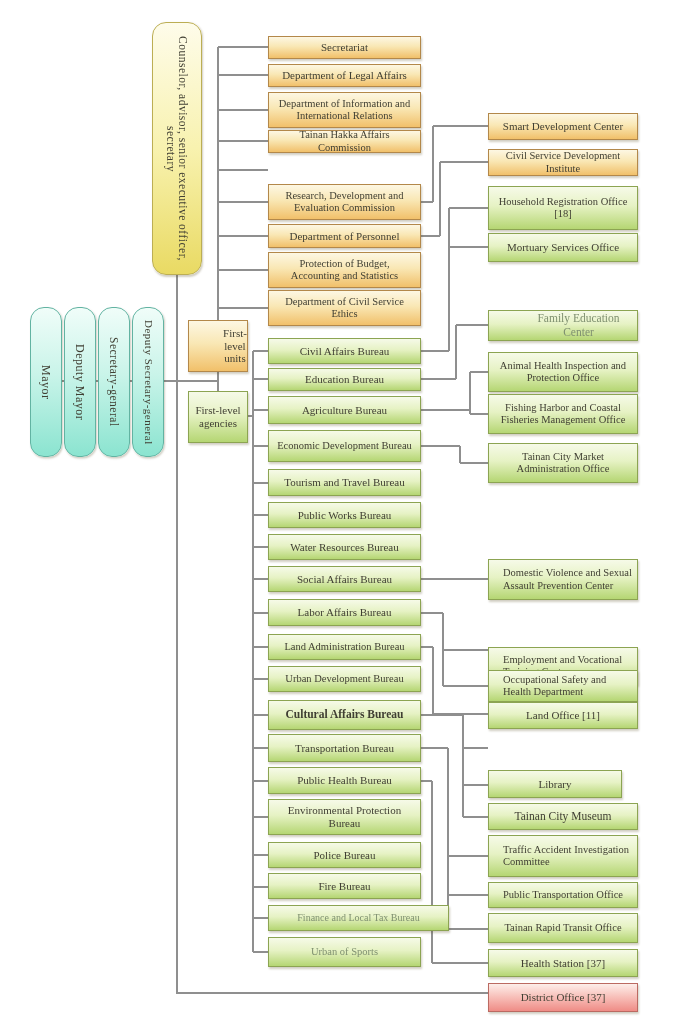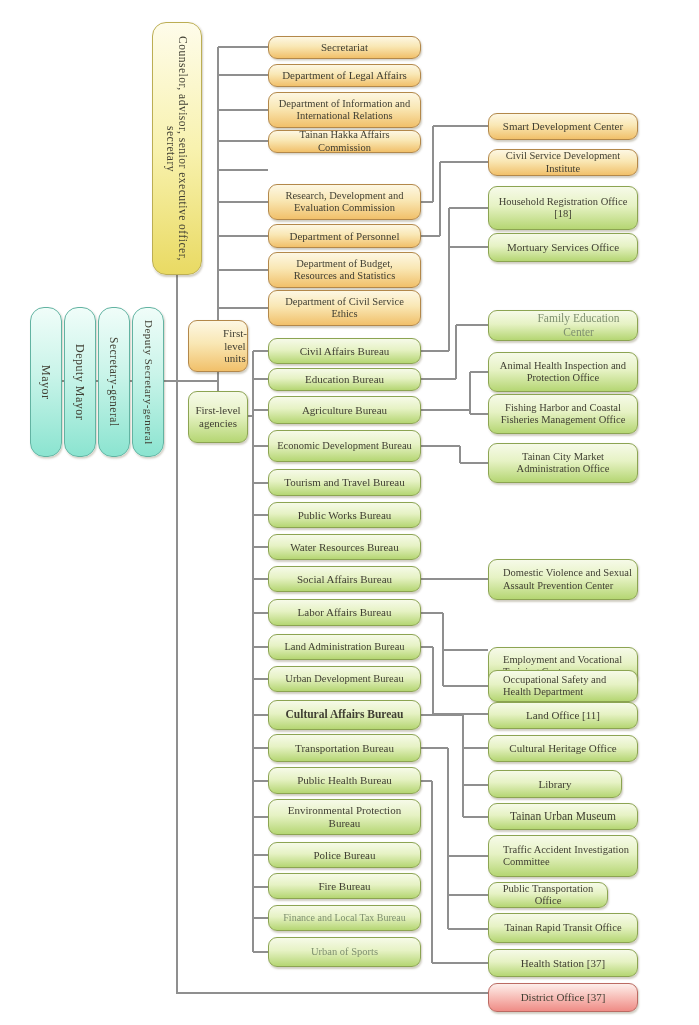--- a/index.html
+++ b/index.html
@@ -5,21 +5,21 @@
   html,body{margin:0;padding:0;background:#ffffff;}
   #stage{
     position:relative;width:699px;height:1025px;background:#ffffff;overflow:hidden;
     font-family:"Liberation Serif","DejaVu Serif",serif;
   }
   .seg{position:absolute;background:#8f8f8f;}
   .node{
     position:absolute;box-sizing:border-box;
     display:flex;align-items:center;justify-content:center;
     text-align:center;color:#403f33;font-size:11px;line-height:1.18;
-    border-radius:9px;padding:2px 5px;
+    border-radius:0;padding:2px 5px;
     box-shadow:1px 1.5px 2px rgba(90,80,40,.28);
   }
   .node.left{justify-content:flex-start;text-align:left;padding-left:14px;}
   .node.vert{
     writing-mode:vertical-rl;text-align:center;line-height:1.05;
     border-radius:14px;padding:8px 2px;letter-spacing:.5px;
   }
   .node.muted{color:#7f9070;}
   .orange{
     background:linear-gradient(180deg,#fdf7e3 0%,#f9e7b4 45%,#f1c06a 100%);
@@ -128,54 +128,53 @@
     <div class="node cyan vert" style="left: 132px; top: 307px; width: 32px; height: 150px; font-size: 11px;">Deputy Secretary-general</div>
     <div class="node yellow vert" style="left: 152px; top: 22px; width: 50px; height: 253px; font-size: 11.5px;">Counselor, advisor, senior executive officer, secretary</div>
     <div class="node orange" style="left: 188px; top: 320px; width: 60px; height: 52px; font-size: 11px; padding-left: 39px;">First-level units</div>
     <div class="node green" style="left: 188px; top: 391px; width: 60px; height: 52px; font-size: 11px;">First-level agencies</div>
     <div class="node orange" style="left: 268px; top: 36px; width: 153px; height: 23px;">Secretariat</div>
     <div class="node orange" style="left: 268px; top: 64px; width: 153px; height: 23px;">Department of Legal Affairs</div>
     <div class="node orange" style="left: 268px; top: 92px; width: 153px; height: 36px; font-size: 10.5px;">Department of Information and International Relations</div>
     <div class="node orange" style="left: 268px; top: 130px; width: 153px; height: 23px; font-size: 10.5px;">Tainan Hakka Affairs Commission</div>
     <div class="node orange" style="left: 268px; top: 184px; width: 153px; height: 36px; font-size: 10.5px;">Research, Development and Evaluation Commission</div>
     <div class="node orange" style="left: 268px; top: 224px; width: 153px; height: 24px;">Department of Personnel</div>
-    <div class="node orange" style="left: 268px; top: 252px; width: 153px; height: 36px; font-size: 10.5px;">Department of Budget, Resources and Statistics</div>
+    <div class="node orange" style="left: 268px; top: 252px; width: 153px; height: 36px; font-size: 10.5px;">Protection of Budget, Accounting and Statistics</div>
     <div class="node orange" style="left: 268px; top: 290px; width: 153px; height: 36px; font-size: 10.5px;">Department of Civil Service Ethics</div>
     <div class="node green" style="left: 268px; top: 338px; width: 153px; height: 26px;">Civil Affairs Bureau</div>
     <div class="node green" style="left: 268px; top: 368px; width: 153px; height: 23px;">Education Bureau</div>
     <div class="node green" style="left: 268px; top: 396px; width: 153px; height: 28px;">Agriculture Bureau</div>
     <div class="node green" style="left: 268px; top: 430px; width: 153px; height: 32px; font-size: 10.5px;">Economic Development Bureau</div>
     <div class="node green" style="left: 268px; top: 469px; width: 153px; height: 27px;">Tourism and Travel Bureau</div>
     <div class="node green" style="left: 268px; top: 502px; width: 153px; height: 26px;">Public Works Bureau</div>
     <div class="node green" style="left: 268px; top: 534px; width: 153px; height: 26px;">Water Resources Bureau</div>
     <div class="node green" style="left: 268px; top: 566px; width: 153px; height: 26px;">Social Affairs Bureau</div>
     <div class="node green" style="left: 268px; top: 599px; width: 153px; height: 27px;">Labor Affairs Bureau</div>
     <div class="node green" style="left: 268px; top: 634px; width: 153px; height: 26px; font-size: 10.5px;">Land Administration Bureau</div>
     <div class="node green" style="left: 268px; top: 666px; width: 153px; height: 26px; font-size: 10.5px;">Urban Development Bureau</div>
     <div class="node green" style="left: 268px; top: 700px; width: 153px; height: 30px; font-size: 11.5px; font-weight: bold;">Cultural Affairs Bureau</div>
     <div class="node green" style="left: 268px; top: 734px; width: 153px; height: 28px;">Transportation Bureau</div>
     <div class="node green" style="left: 268px; top: 767px; width: 153px; height: 27px;">Public Health Bureau</div>
     <div class="node green" style="left: 268px; top: 799px; width: 153px; height: 36px;">Environmental Protection Bureau</div>
     <div class="node green" style="left: 268px; top: 842px; width: 153px; height: 26px;">Police Bureau</div>
     <div class="node green" style="left: 268px; top: 873px; width: 153px; height: 26px;">Fire Bureau</div>
-    <div class="node green muted" style="left: 268px; top: 905px; width: 153px; height: 26px; font-size: 10px;">Finance and Local Tax Bureau</div>
+    <div class="node green muted" style="left: 268px; top: 905px; width: 181px; height: 26px; font-size: 10px;">Finance and Local Tax Bureau</div>
     <div class="node green muted" style="left: 268px; top: 937px; width: 153px; height: 30px; font-size: 10.5px;">Urban of Sports</div>
     <div class="node orange" style="left: 488px; top: 113px; width: 150px; height: 27px;">Smart Development Center</div>
     <div class="node orange" style="left: 488px; top: 149px; width: 150px; height: 27px; font-size: 10.5px;">Civil Service Development Institute</div>
     <div class="node green" style="left: 488px; top: 186px; width: 150px; height: 44px; font-size: 10.5px;">Household Registration Office [18]</div>
     <div class="node green" style="left: 488px; top: 233px; width: 150px; height: 29px;">Mortuary Services Office</div>
     <div class="node green muted" style="left: 488px; top: 310px; width: 150px; height: 31px; font-size: 11.5px; padding-left: 36px;">Family Education Center</div>
     <div class="node green" style="left: 488px; top: 352px; width: 150px; height: 40px; font-size: 10.5px;">Animal Health Inspection and Protection Office</div>
     <div class="node green" style="left: 488px; top: 394px; width: 150px; height: 40px; font-size: 10.5px;">Fishing Harbor and Coastal Fisheries Management Office</div>
     <div class="node green" style="left: 488px; top: 443px; width: 150px; height: 40px; font-size: 10.5px;">Tainan City Market Administration Office</div>
     <div class="node green left" style="left: 488px; top: 559px; width: 150px; height: 41px; font-size: 10.5px;">Domestic Violence and Sexual Assault Prevention Center</div>
     <div class="node green left" style="left: 488px; top: 647px; width: 150px; height: 38px; font-size: 10.5px;">Employment and Vocational Training Center</div>
     <div class="node green left" style="left: 488px; top: 670px; width: 150px; height: 32px; font-size: 10.5px;">Occupational Safety and Health Department</div>
     <div class="node green" style="left: 488px; top: 702px; width: 150px; height: 27px;">Land Office [11]</div>
-    <div class="node green" style="left: 488px; top: 735px; width: 150px; height: 27px;">Cultural Heritage Office</div>
     <div class="node green" style="left: 488px; top: 770px; width: 134px; height: 28px;">Library</div>
-    <div class="node green" style="left: 488px; top: 803px; width: 150px; height: 27px; font-size: 11.5px;">Tainan Urban Museum</div>
+    <div class="node green" style="left: 488px; top: 803px; width: 150px; height: 27px; font-size: 11.5px;">Tainan City Museum</div>
     <div class="node green left" style="left: 488px; top: 835px; width: 150px; height: 42px; font-size: 10.5px;">Traffic Accident Investigation Committee</div>
-    <div class="node green" style="left: 488px; top: 882px; width: 120px; height: 26px; font-size: 10.5px;">Public Transportation Office</div>
+    <div class="node green" style="left: 488px; top: 882px; width: 150px; height: 26px; font-size: 10.5px;">Public Transportation Office</div>
     <div class="node green" style="left: 488px; top: 913px; width: 150px; height: 30px; font-size: 10.5px;">Tainan Rapid Transit Office</div>
     <div class="node green" style="left: 488px; top: 949px; width: 150px; height: 28px;">Health Station [37]</div>
     <div class="node pink" style="left: 488px; top: 983px; width: 150px; height: 29px;">District Office [37]</div>
   </div>
 
 </body></html>

